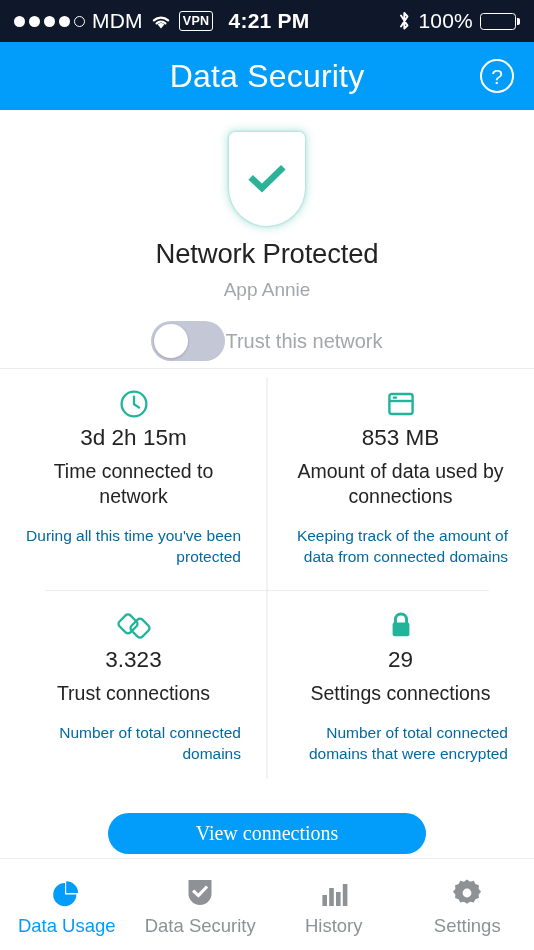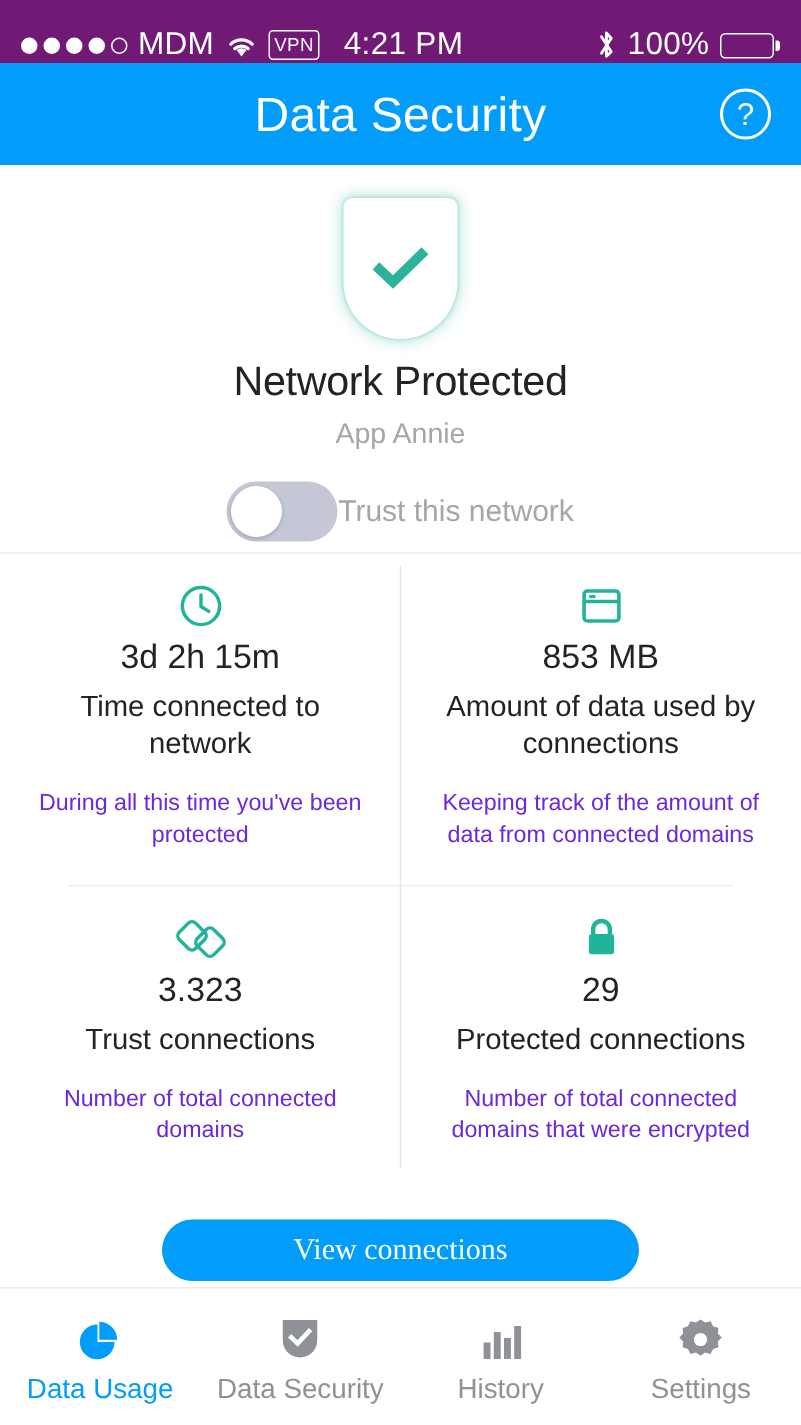--- a/index.html
+++ b/index.html
@@ -8,39 +8,39 @@
     font-family:"Liberation Sans", sans-serif;
     background:#ffffff;
     color:#2b2b2b;
     -webkit-font-smoothing:antialiased;
     overflow:hidden;
   }
   .phone { position:relative; width:534px; height:950px; background:#fff; display:flex; flex-direction:column; }
 
   
   .statusbar {
-    height:42px; background:#701a75; color:#fff;
-    display:flex; align-items:flex-end; padding:0 14px;
+    height:42px; background:#0f172a; color:#fff;
+    display:flex; align-items:center; padding:0 14px;
     font-size:21px; position:relative; flex:0 0 42px;
   }
   .sb-left { display:flex; align-items:center; gap:7px; }
   .dots { display:flex; align-items:center; gap:4px; }
   .dot { width:11px; height:11px; border-radius:50%; background:#fff; }
   .dot.hollow { background:transparent; border:1.6px solid #fff; }
   .sb-text { font-size:21px; letter-spacing:.2px; }
   .wifi { position:relative; width:22px; height:17px; }
   .wifi svg { display:block; }
   .vpn-badge {
     border:1.6px solid #fff; border-radius:3px;
     font-size:12.5px; line-height:1; padding:2.5px 3px 2.5px 3px;
-    letter-spacing:.3px; font-weight:400;
+    letter-spacing:.3px; font-weight:700;
   }
   .sb-center {
     position:absolute; left:4px; right:0; text-align:center;
-    font-size:21px; letter-spacing:.2px; pointer-events:none;
+    font-size:21px; letter-spacing:.2px; pointer-events:none;font-weight:bold;
   }
   .sb-right { margin-left:auto; display:flex; align-items:center; gap:7px; }
   .bt svg { display:block; }
   .battery { display:flex; align-items:center; }
   .battery .shell {
     width:36px; height:17px; border:1.7px solid #fff; border-radius:3.5px;
     padding:1.6px;
   }
   .battery .fill { width:100%; height:100%; background:#fff; border-radius:1.5px; }
   .battery .nub { width:2.6px; height:7px; background:#fff; border-radius:0 2px 2px 0; margin-left:1.5px; }
@@ -97,21 +97,21 @@
   .stats-grid { display:grid; grid-template-columns:1fr 1fr; position:relative; }
   .vdivider {
     position:absolute; top:8px; bottom:8px; left:50%; width:1px;
     background:#e6e6e6; transform:translateX(-.5px);
   }
   .cell { padding:18px 26px 22px; text-align:center; }
   .cell.row2 { padding-top:18px; }
   .cell-icon { height:34px; display:flex; align-items:center; justify-content:center; }
   .cell-value { margin-top:4px; font-size:22.5px; color:#232323; }
   .cell-label { margin-top:8px; font-size:19.5px; color:#232323; line-height:1.28; }
-  .cell-note { margin-top:17px; font-size:15.5px; color:#6d28d9; line-height:1.35; }
+  .cell-note { margin-top:17px; font-size:15.5px; color:#0369a1; line-height:1.35;text-align:right; }
   .hdivider {
     grid-column:1 / -1; height:1px; background:#ededed; margin:0 45px;
   }
 
   
   .cta-wrap { padding:26px 108px 0; flex:0 0 auto; }
   .cta {
     width:100%; height:41px; border:none; border-radius:28px;
     background:#029dfa; color:#fff; font-size:20px;
     font-family:Liberation Serif, serif; cursor:pointer;
@@ -242,21 +242,21 @@
       </div>
 
       <div class="cell row2">
         <div class="cell-icon">
           <svg width="26" height="30" viewBox="0 0 26 30">
             <path d="M7.4 12 L7.4 8.6 A5.6 5.6 0 0 1 18.6 8.6 L18.6 12" stroke="#21b49a" stroke-width="3" fill="none"></path>
             <rect x="4.6" y="11.6" width="16.8" height="13.6" rx="2" fill="#21b49a"></rect>
           </svg>
         </div>
         <div class="cell-value">29</div>
-        <div class="cell-label">Protected connections</div>
+        <div class="cell-label">Settings connections</div>
         <div class="cell-note">Number of total connected domains that were encrypted</div>
       </div>
     </div>
   </div>
 
   <div class="cta-wrap">
     <button class="cta">View connections</button>
   </div>
 
   <div class="tabbar">

